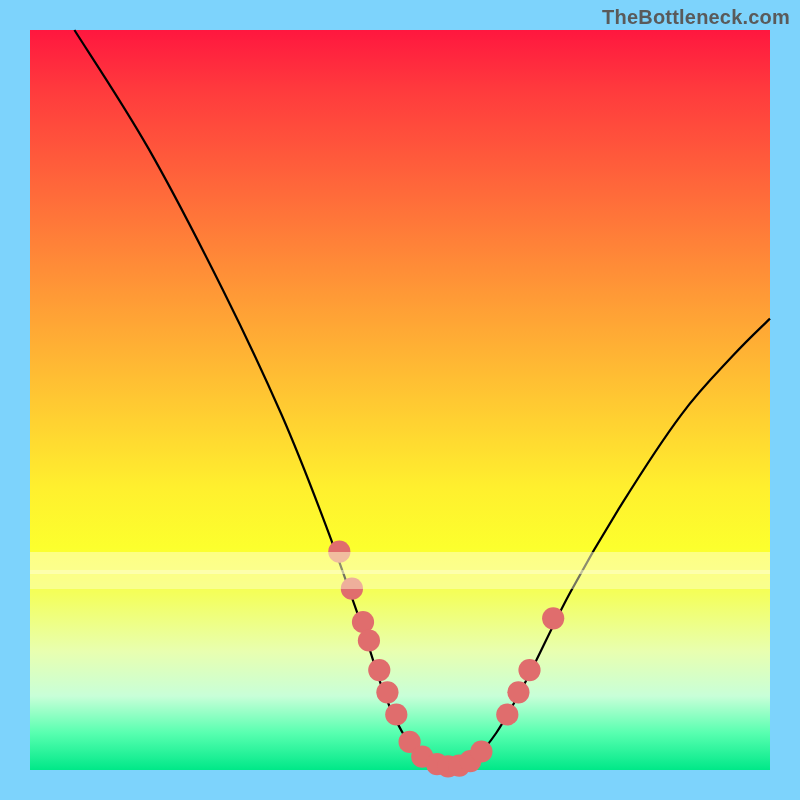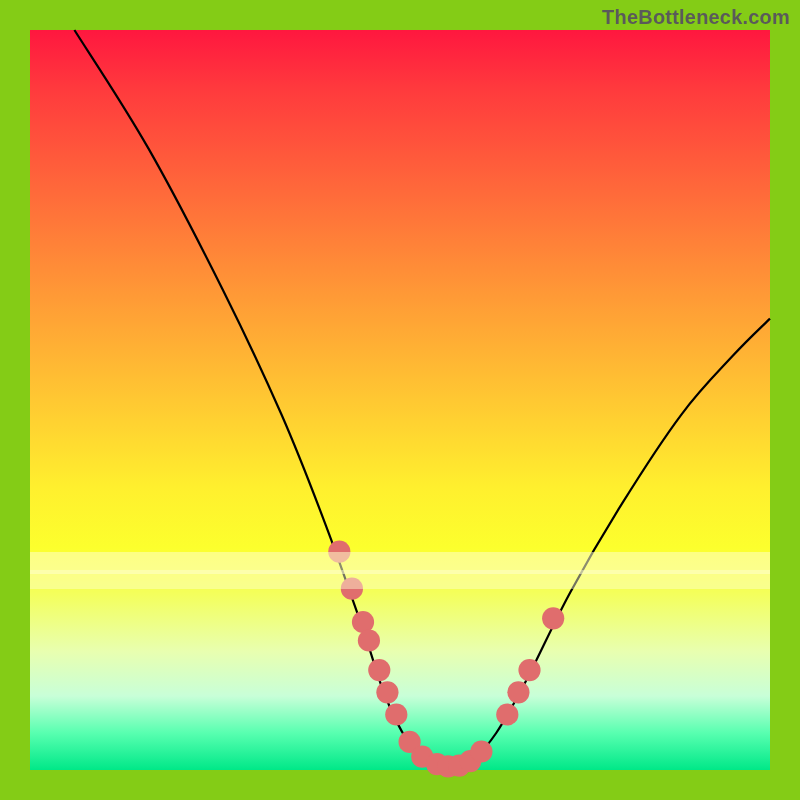--- a/index.html
+++ b/index.html
@@ -1,21 +1,21 @@
 <!DOCTYPE html>
 <html><head>
 <meta charset="utf-8">
 <style>
   * { margin: 0; padding: 0; box-sizing: border-box; }
   html, body { width: 800px; height: 800px; overflow: hidden; background: #000; }
   .frame {
     position: relative;
     width: 800px;
     height: 800px;
-    background: #84cc16;
+    background: #7dd3fc;
   }
   .watermark {
     position: absolute;
     top: 6px;
     right: 10px;
     font-family: Arial, Helvetica, sans-serif;
     font-size: 20px;
     font-weight: 600;
     color: #5a5a5a;
     letter-spacing: 0.2px;

